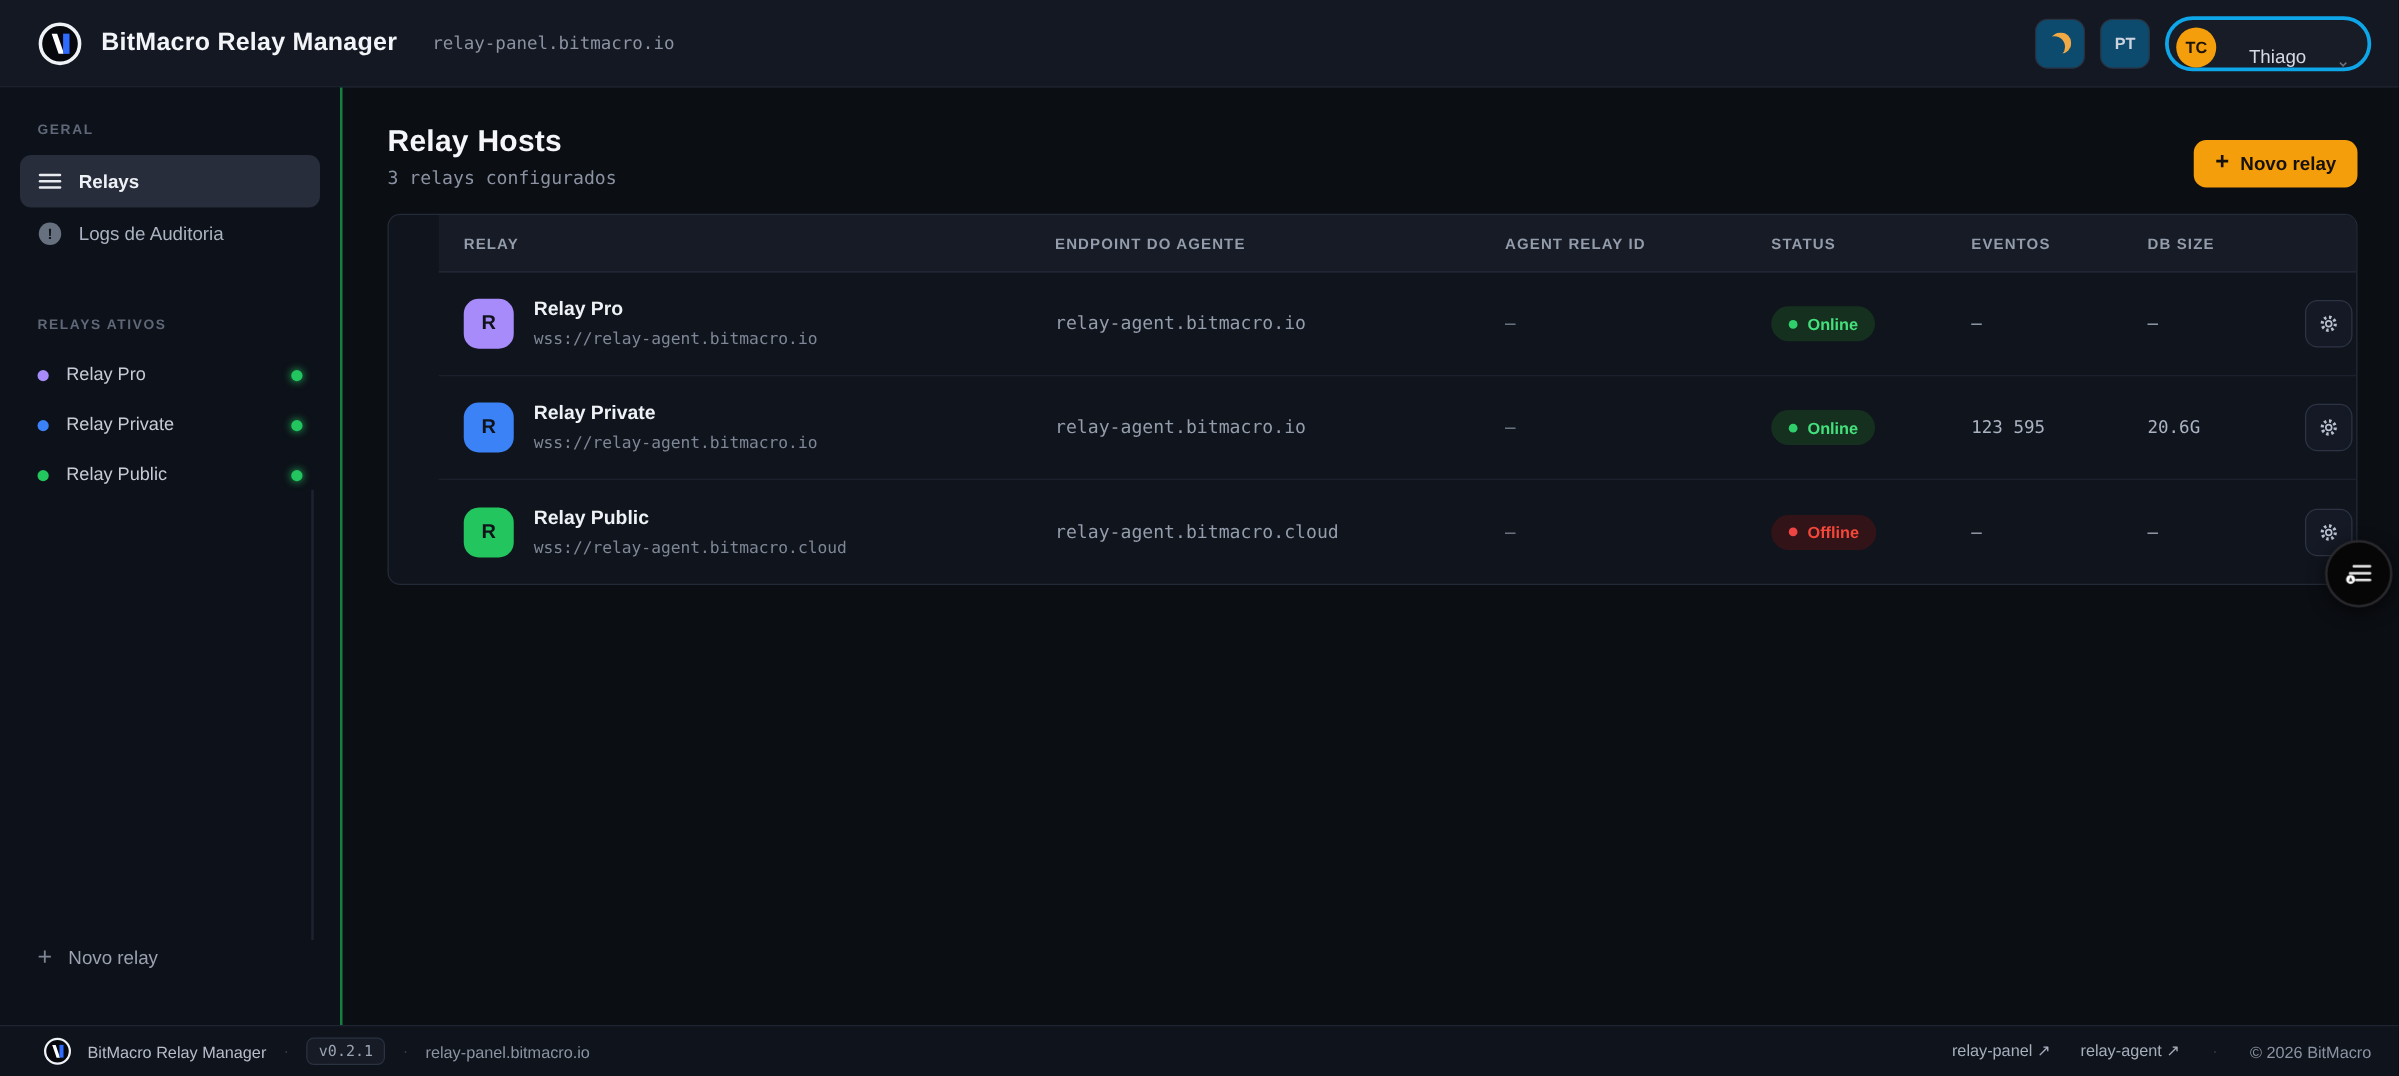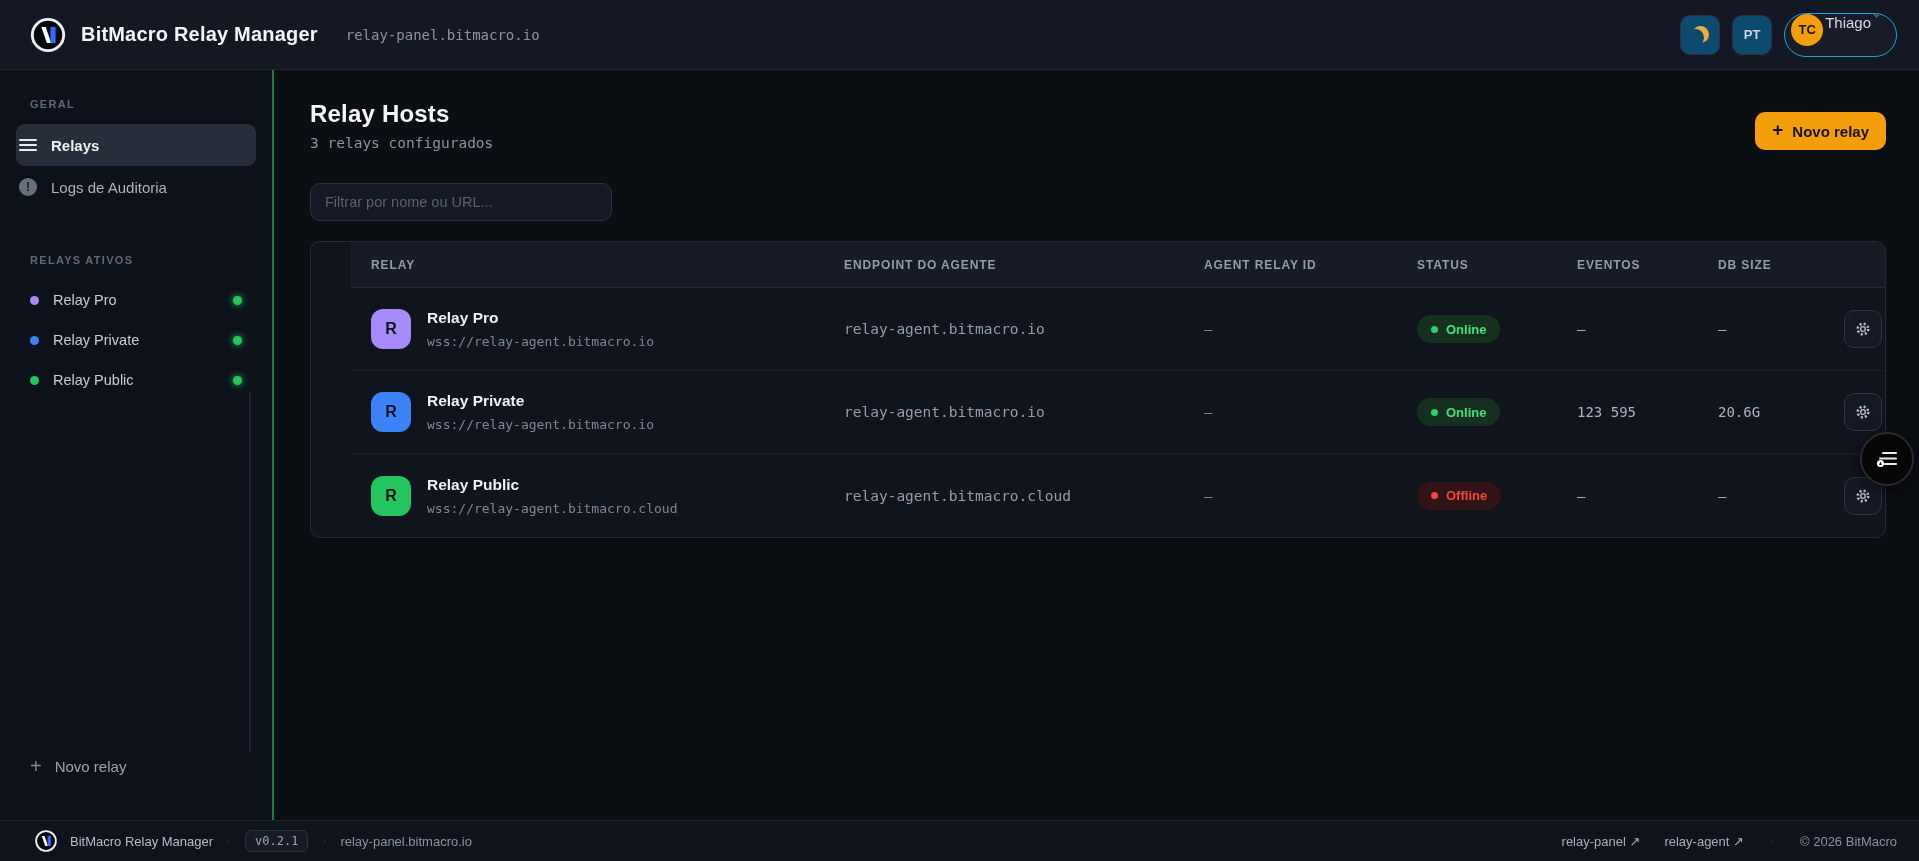--- a/index.html
+++ b/index.html
@@ -24,22 +24,22 @@
   .brand-host { font-size:14px; color:#8b93a3; margin-left:14px; }
   .topbar-right { margin-left:auto; display:flex; align-items:center; gap:12px; }
   .sq-btn {
     width:40px; height:40px; border-radius:10px; background:#0c4a6e;
     border:1px solid #2a3140; display:flex; align-items:center; justify-content:center;
     cursor:pointer; color:#cdd3de; font-size:13px; font-weight:bold;
     font-family:inherit;
   }
   .moon { width:17px; height:17px; border-radius:50%; box-shadow:inset -5px 3px 0 0 #f0a944; }
   .user-pill {
-    height:44px; border-radius:22px; background:#171c27; border:1px solid #0ea5e9;
-    display:flex; align-items:flex-start; gap:2px; padding:0 16px 0 6px; cursor:pointer;
+    height:44px; border-radius:22px; background:#171c27; border:3px solid #0ea5e9;
+    display:flex; align-items:flex-end; gap:26px; padding:0 16px 0 6px; cursor:pointer;
     font-family:inherit;
   }
   .avatar-circle {
     width:32px; height:32px; border-radius:50%; background:#f59e0b;
     display:flex; align-items:center; justify-content:center;
     font-size:13px; font-weight:bold; color:#1c1508;
   }
   .user-name { font-size:15px; color:#d5dae3; }
   .caret-down {
     width:7px; height:7px; border-right:2px solid #6a7280; border-bottom:2px solid #6a7280;
@@ -53,21 +53,21 @@
   .sidebar {
     width:274px; min-width:274px; background:#0d1119; border-right:2px solid #15803d;
     padding-top:28px; display:flex; flex-direction:column; position:relative;
   }
   .side-label {
     padding:0 30px; font-size:11px; font-weight:bold; letter-spacing:1.3px;
     color:#5f6878; margin-bottom:14px;
   }
   .nav-item {
     margin:0 16px; height:42px; border-radius:9px; display:flex; align-items:center;
-    gap:14px; padding:0 3px; font-size:15px; color:#aab2c0; cursor:pointer;
+    gap:14px; padding:0 15px; font-size:15px; color:#aab2c0; cursor:pointer;
   }
   .nav-item.active { background:#272d3a; color:#eef1f6; font-weight:bold; }
   .menu-icon { width:18px; height:13px; display:flex; flex-direction:column; justify-content:space-between; }
   .menu-icon span { height:2.4px; background:#e8ebf0; border-radius:2px; }
   .alert-icon {
     width:18px; height:18px; border-radius:50%; background:#67707f;
     display:flex; align-items:center; justify-content:center;
     font-size:12px; font-weight:bold; color:#12151c;
   }
   .side-section-2 { margin-top:46px; }
@@ -247,21 +247,20 @@
       <div>
         <div class="page-title">Relay Hosts</div>
         <div class="page-subtitle mono">3 relays configurados</div>
       </div>
       <button class="primary-btn">
         <span class="plus">+</span>
         <span>Novo relay</span>
       </button>
     </div>
 
-    <input class="filter-input" type="text" placeholder="Filtrar por nome ou URL..." style="">
 
     <div class="table">
       <div class="thead">
         <div class="th">RELAY</div>
         <div class="th">ENDPOINT DO AGENTE</div>
         <div class="th">AGENT RELAY ID</div>
         <div class="th">STATUS</div>
         <div class="th">EVENTOS</div>
         <div class="th">DB SIZE</div>
         <div class="th"></div>

